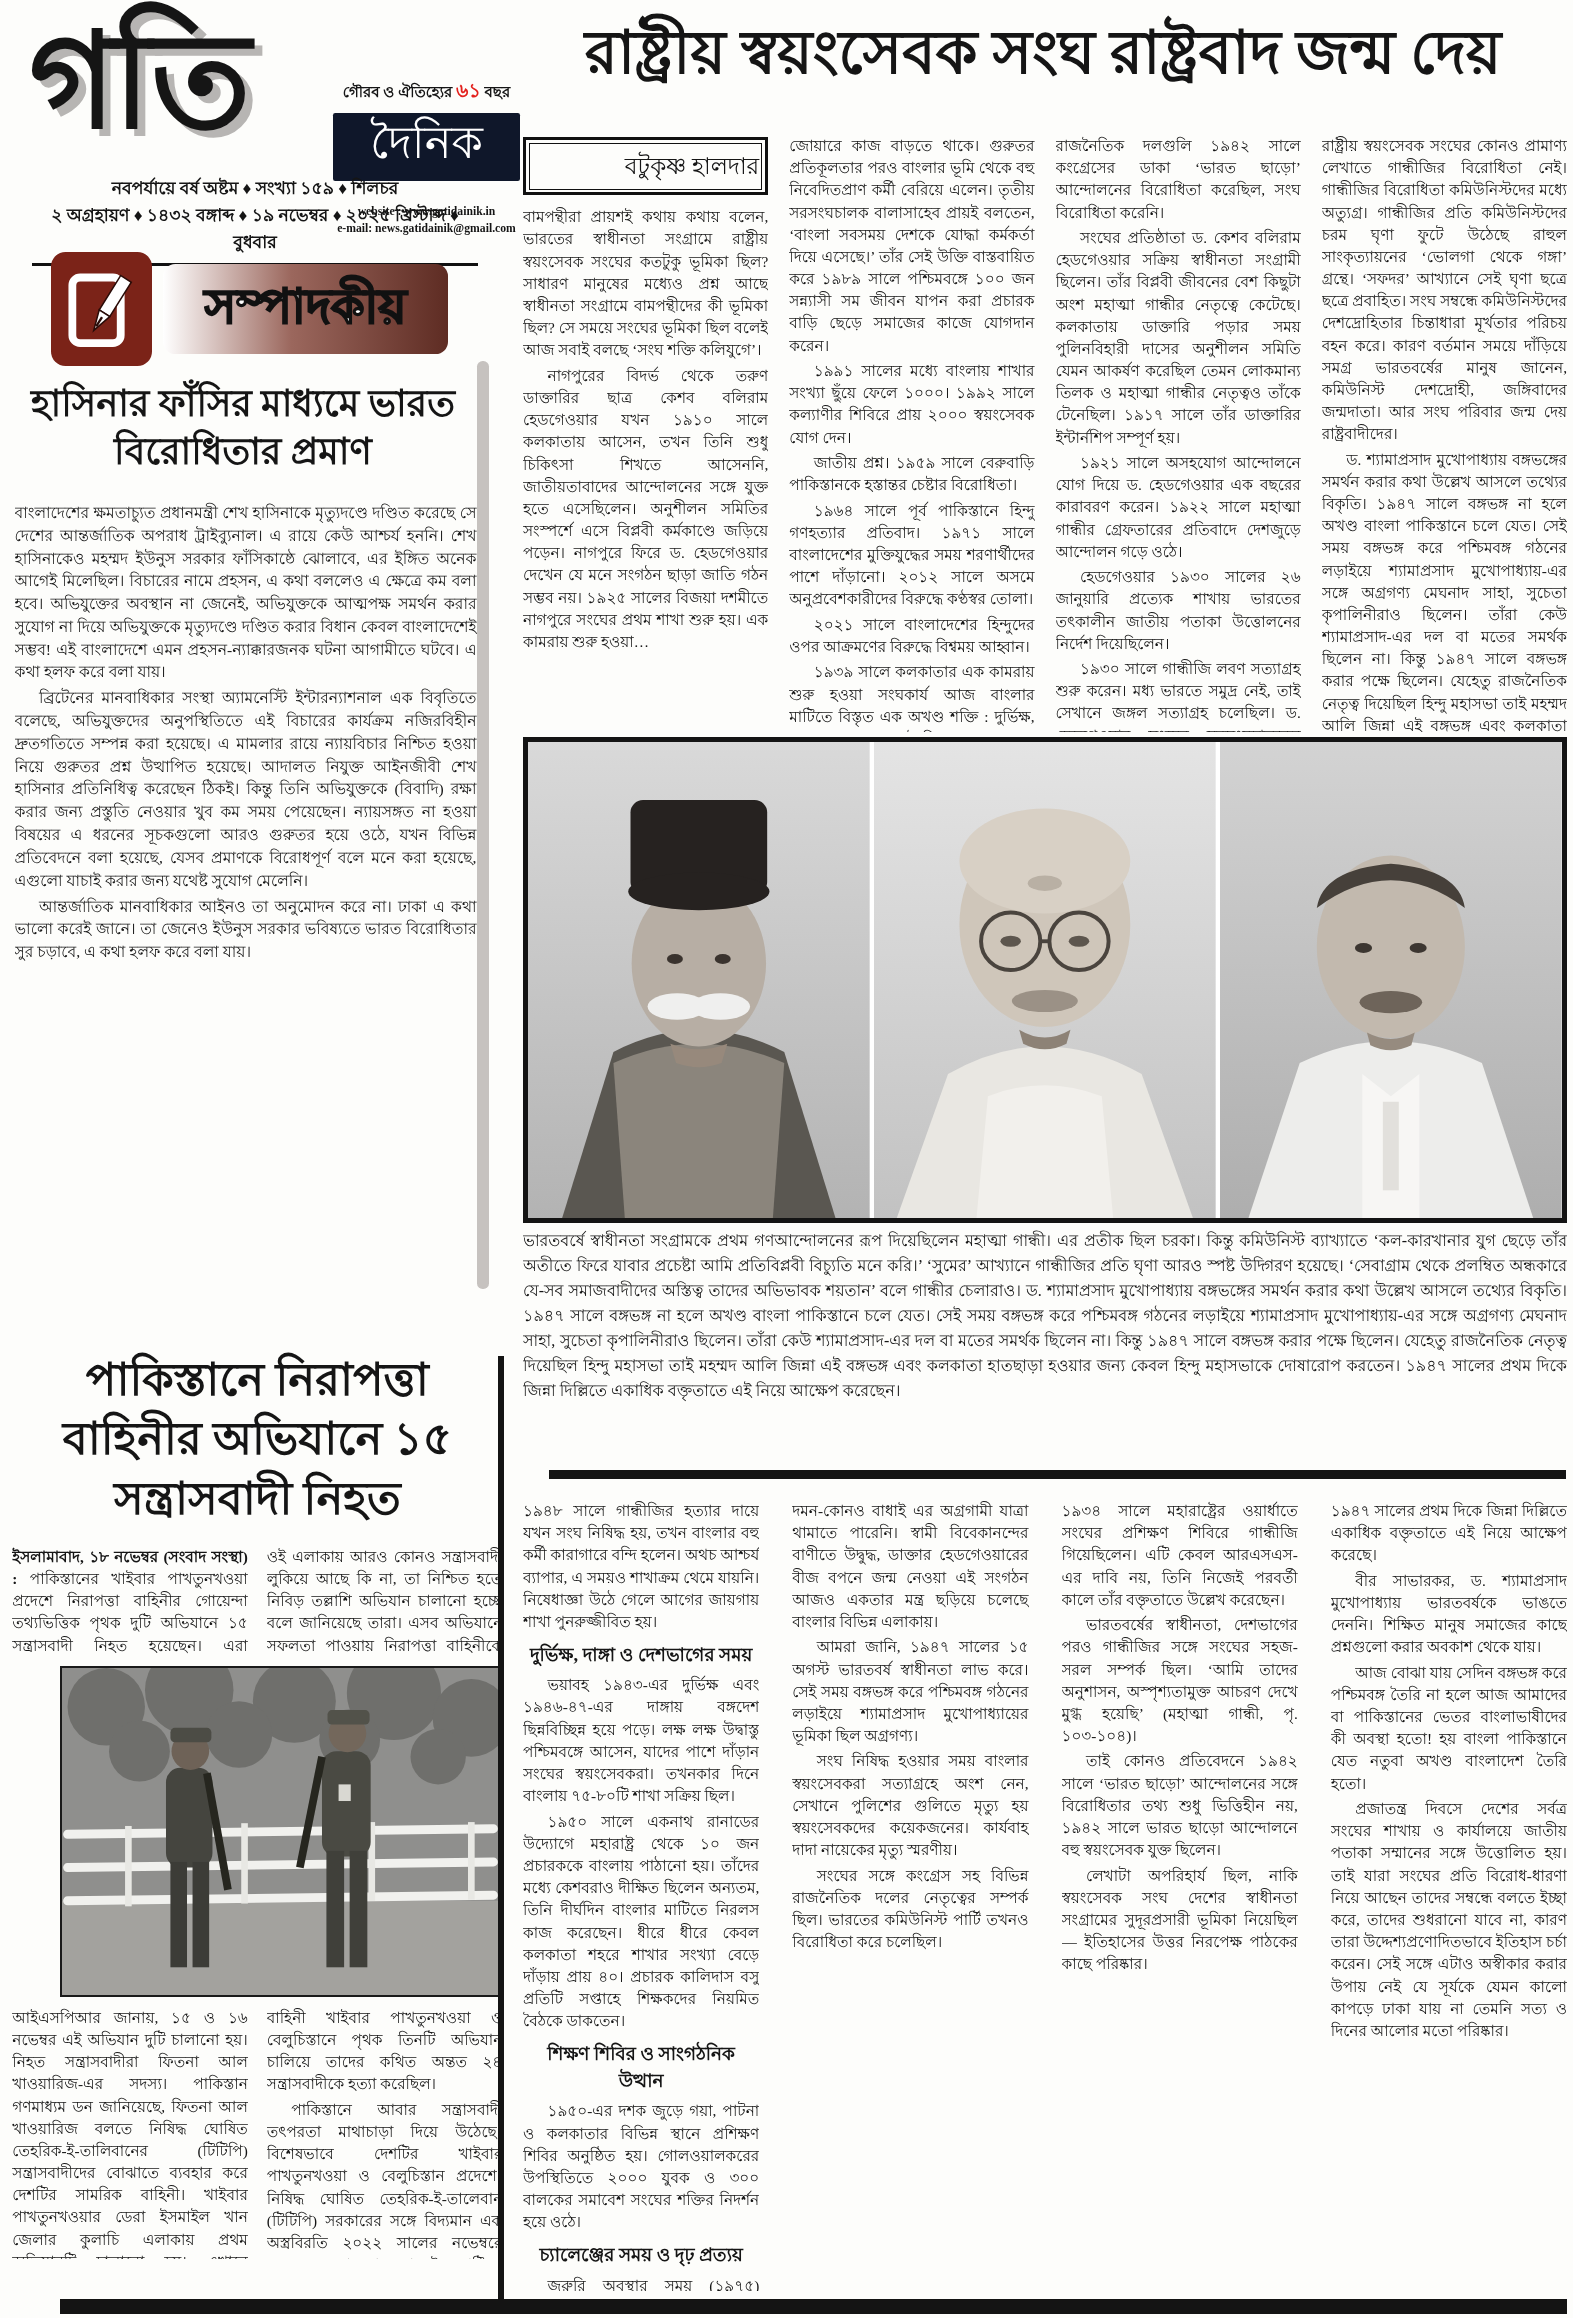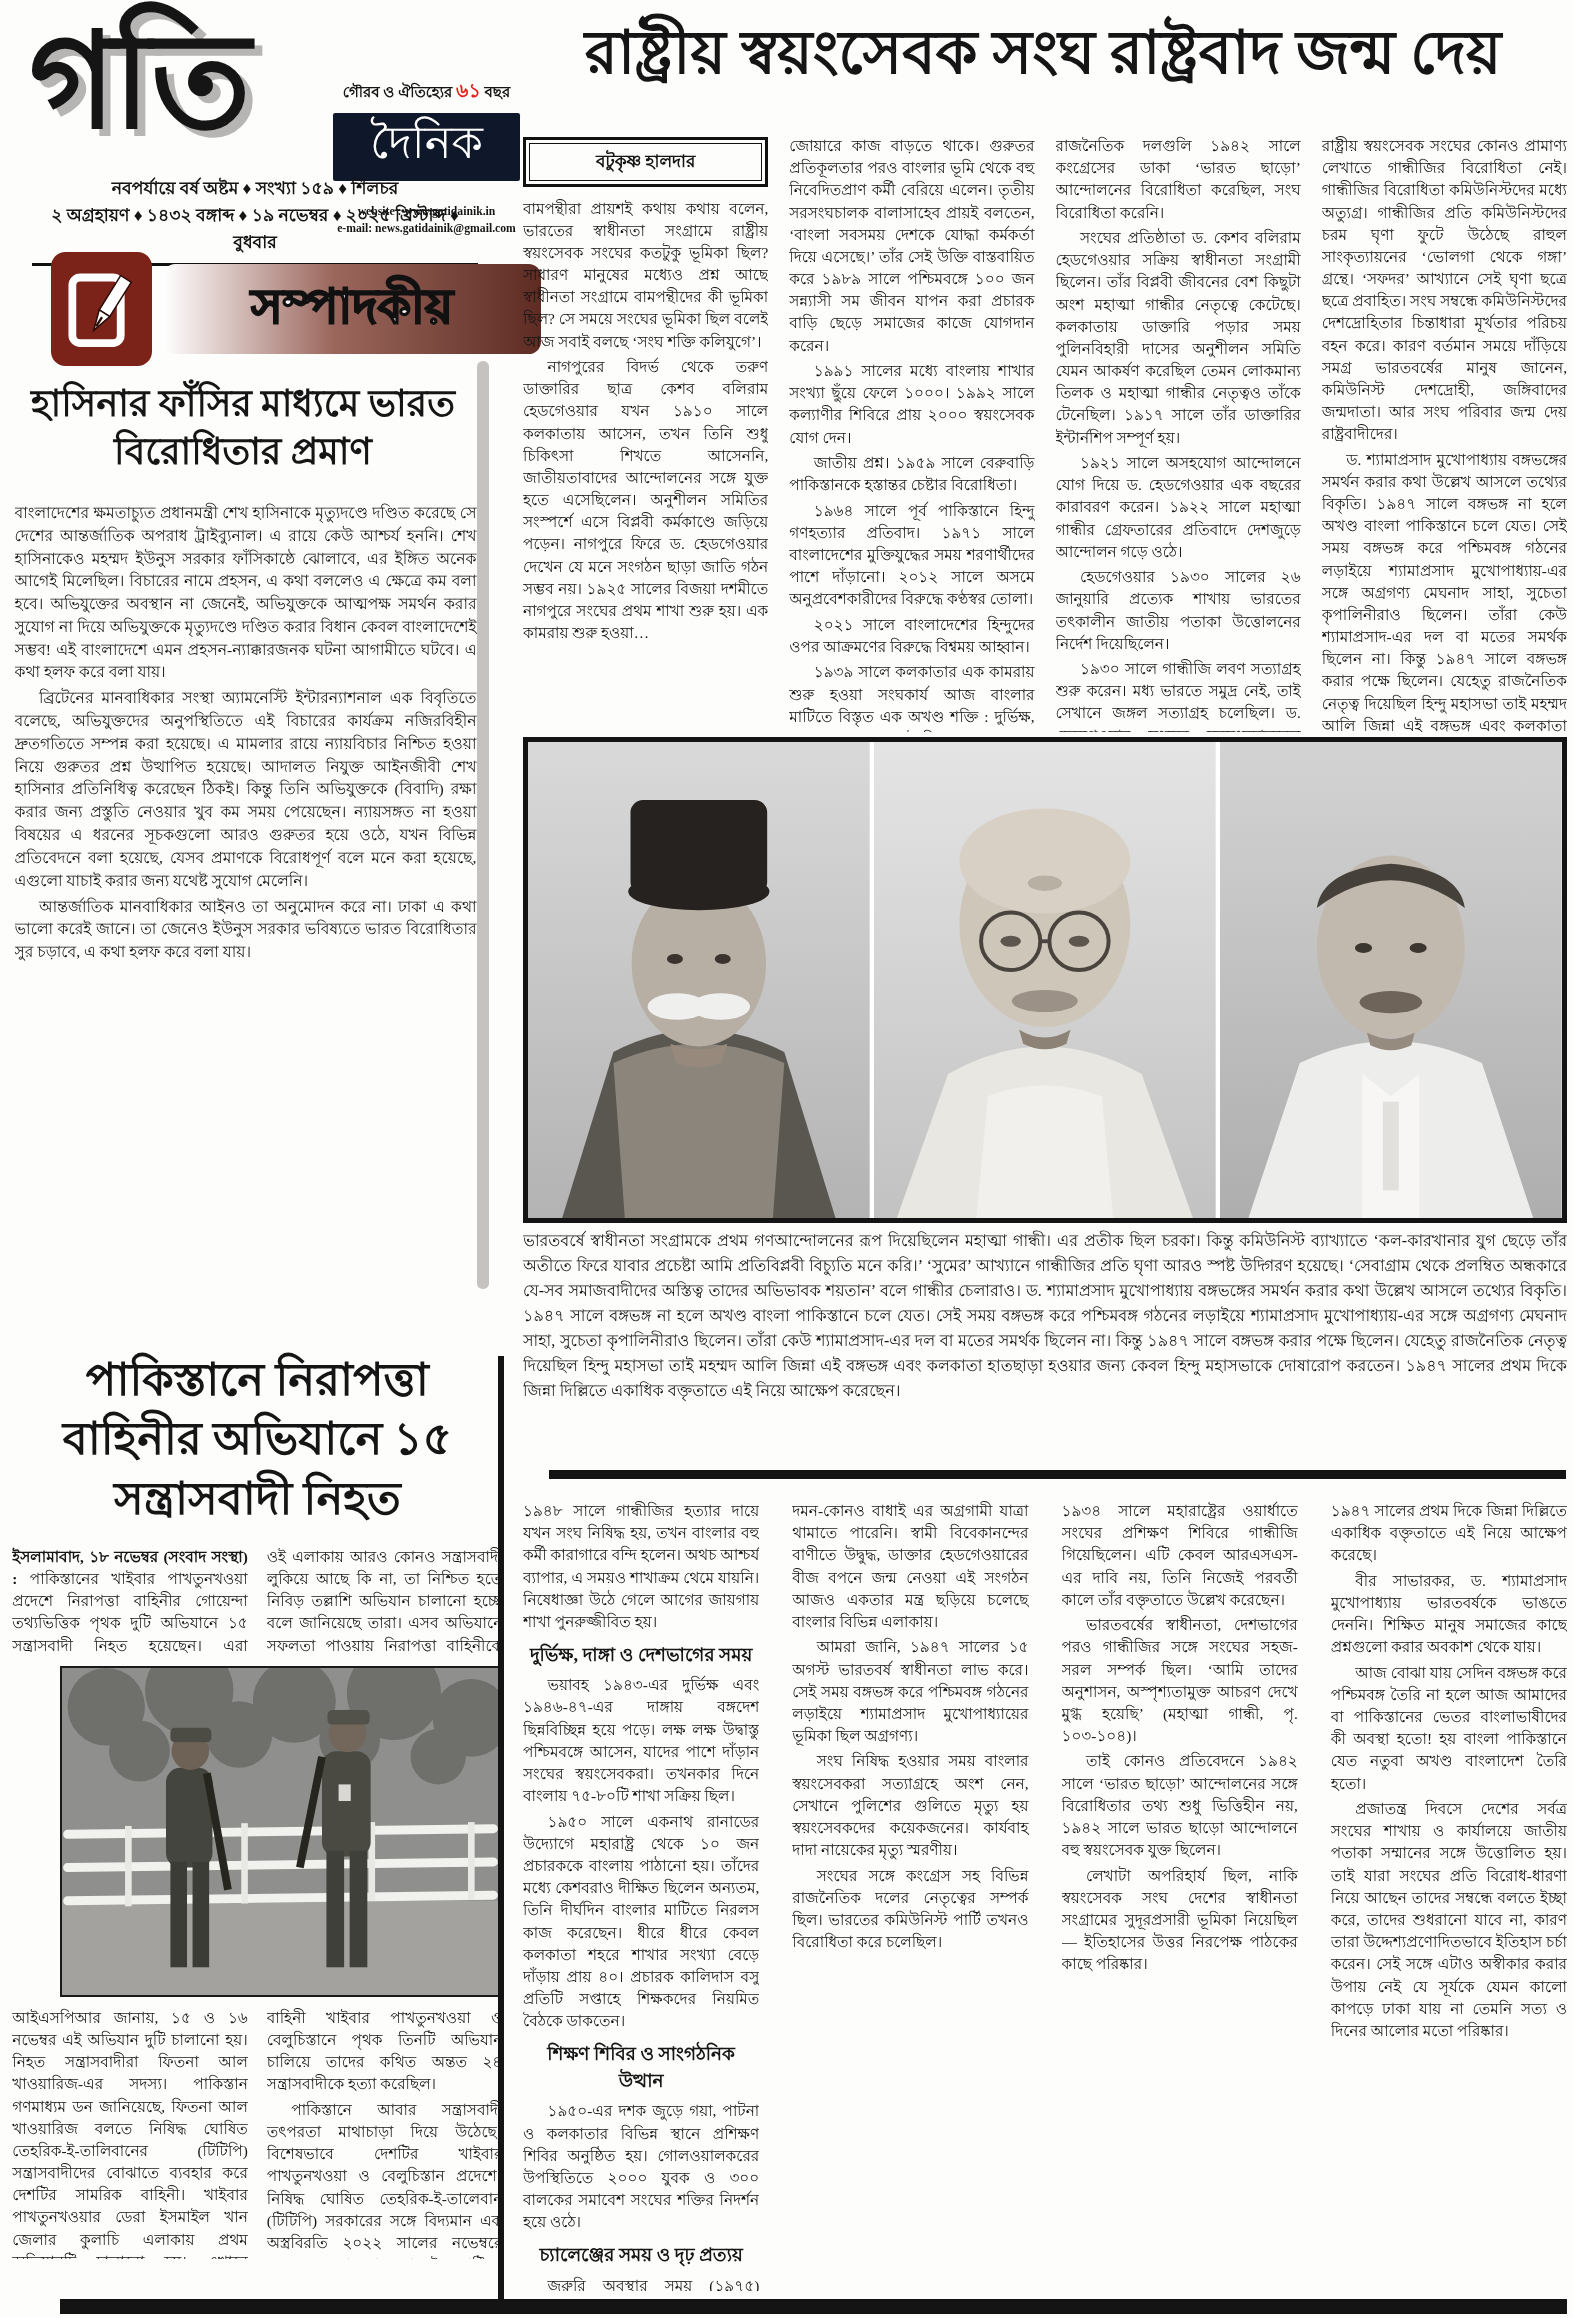--- a/index.html
+++ b/index.html
@@ -11,42 +11,42 @@
   #mast-right{position:absolute;left:333px;top:60px;width:187px;text-align:center;}
   .tagline{font-size:15px;font-weight:700;white-space:nowrap;margin-top:16px;}
   .tagline .yrs{color:#e3201c;font-size:19px;}
   .daily-box{margin:4.5px auto 0;background:#0f172a;color:#fff;font-size:45px;font-weight:400;
              line-height:1.05;padding:7.8px 3.3px 13.4px;border-radius:2.2px;}
   .mast-small{font-size:11.7px;font-weight:700;margin-top:23px;line-height:1.45;}
   
   #dateline{position:absolute;left:32px;top:176px;width:446px;text-align:center;font-size:17.3px;
             font-weight:700;line-height:1.55;border-bottom:3.9px solid #111;padding-bottom:6.7px;}
   
-  #edit-banner{position:absolute;left:51px;top:252px;width:490px;height:114px;display:flex;align-items:center;gap:11px;}
+  #edit-banner{position:absolute;left:51px;top:252px;width:397px;height:114px;display:flex;align-items:center;gap:11px;}
   #edit-icon{width:101px;height:114px;background:#7b2318;border-radius:14.5px;flex:none;
              display:flex;align-items:center;justify-content:center;}
   #edit-label{flex:1;height:90px;border-radius:12.3px;display:flex;align-items:center;justify-content:center;
               background:linear-gradient(90deg,#ffffff 0%,#9b675d 45%,#5e2c23 100%);
               font-size:48px;font-weight:800;color:#fff;-webkit-text-stroke:1.7px #111;}
   #edit-headline{position:absolute;left:4.5px;top:380px;width:477px;text-align:center;
                  font-size:37px;font-weight:800;line-height:1.3;}
   #edit-body{position:absolute;left:14.5px;top:502px;width:462px;height:839px;overflow:hidden;
              font-size:15.6px;line-height:1.46;text-align:justify;}
   
   .para{margin:0 0 3.3px;text-indent:24.5px;text-align:justify;}
   .para:first-child{text-indent:0;}
   .subhead{margin:9px 0 5.6px;font-size:18.4px;font-weight:800;text-align:center;}
   .lead{font-weight:800;}
   
   #main-headline{position:absolute;left:517px;top:16.7px;width:1052px;text-align:center;
                  font-size:60px;font-weight:800;line-height:1.2;white-space:nowrap;}
   #top-cols{position:absolute;left:523px;top:135px;width:1044px;height:597px;display:flex;gap:21px;}
   .col{flex:1;overflow:hidden;font-size:15.3px;line-height:1.45;}
   #byline-box{border:3.9px solid #111;padding:2.8px;margin:2.2px 0 11px;}
-  #byline-inner{border:1.7px solid #111;text-align:center;font-size:17px;font-weight:700;padding:5.6px 2.2px;}
+  #byline-inner{border:1.7px solid #111;text-align:right;font-size:23px;font-weight:400;padding:5.6px 2.2px;}
   
   #photo-strip{position:absolute;left:523px;top:737px;width:1044px;height:486px;box-sizing:border-box;
                border:5.6px solid #141414;background:#fff;display:flex;gap:4.5px;}
   #photo-strip figure{margin:0;flex:1;overflow:hidden;}
   #photo-strip svg{display:block;width:100%;height:100%;}
   #caption{position:absolute;left:523px;top:1229px;width:1044px;height:231px;overflow:hidden;
            font-size:16px;font-weight:400;line-height:1.56;text-align:justify;}
   #thick-rule{position:absolute;left:549px;top:1470px;width:1017px;height:9px;background:#141414;}
   #lower-cols{position:absolute;left:523px;top:1500px;width:1044px;height:791px;display:flex;gap:33px;}
   

